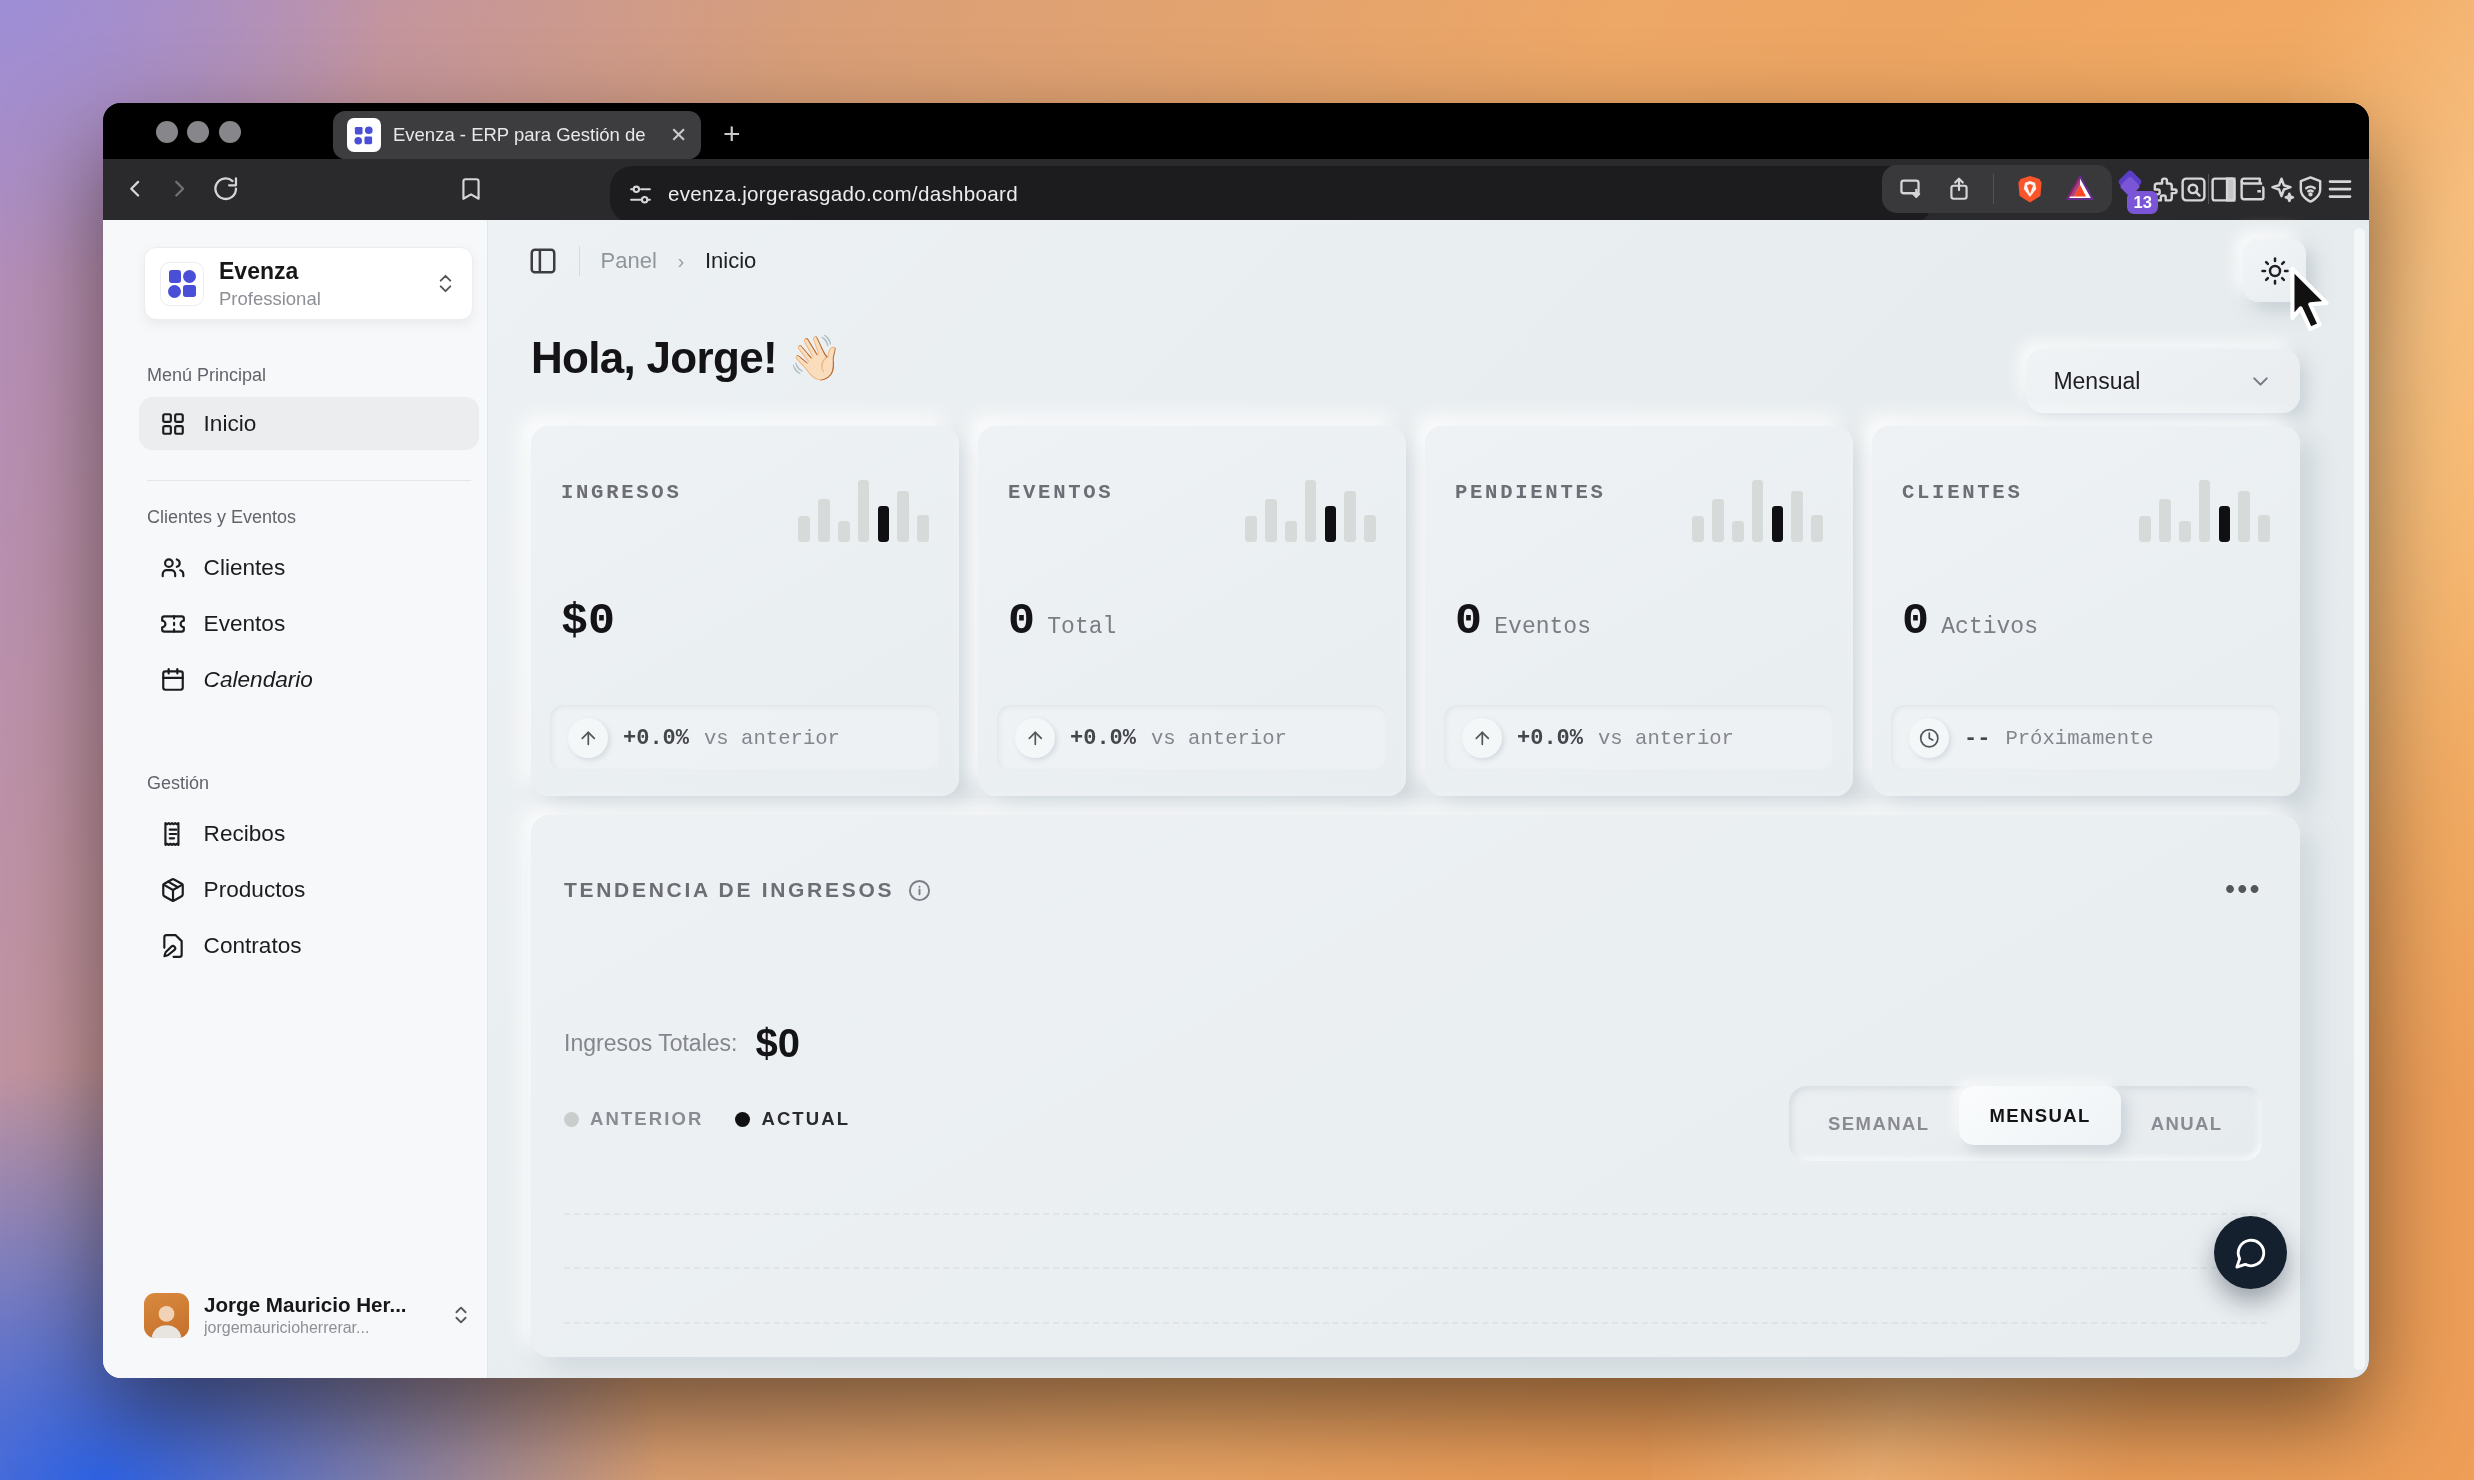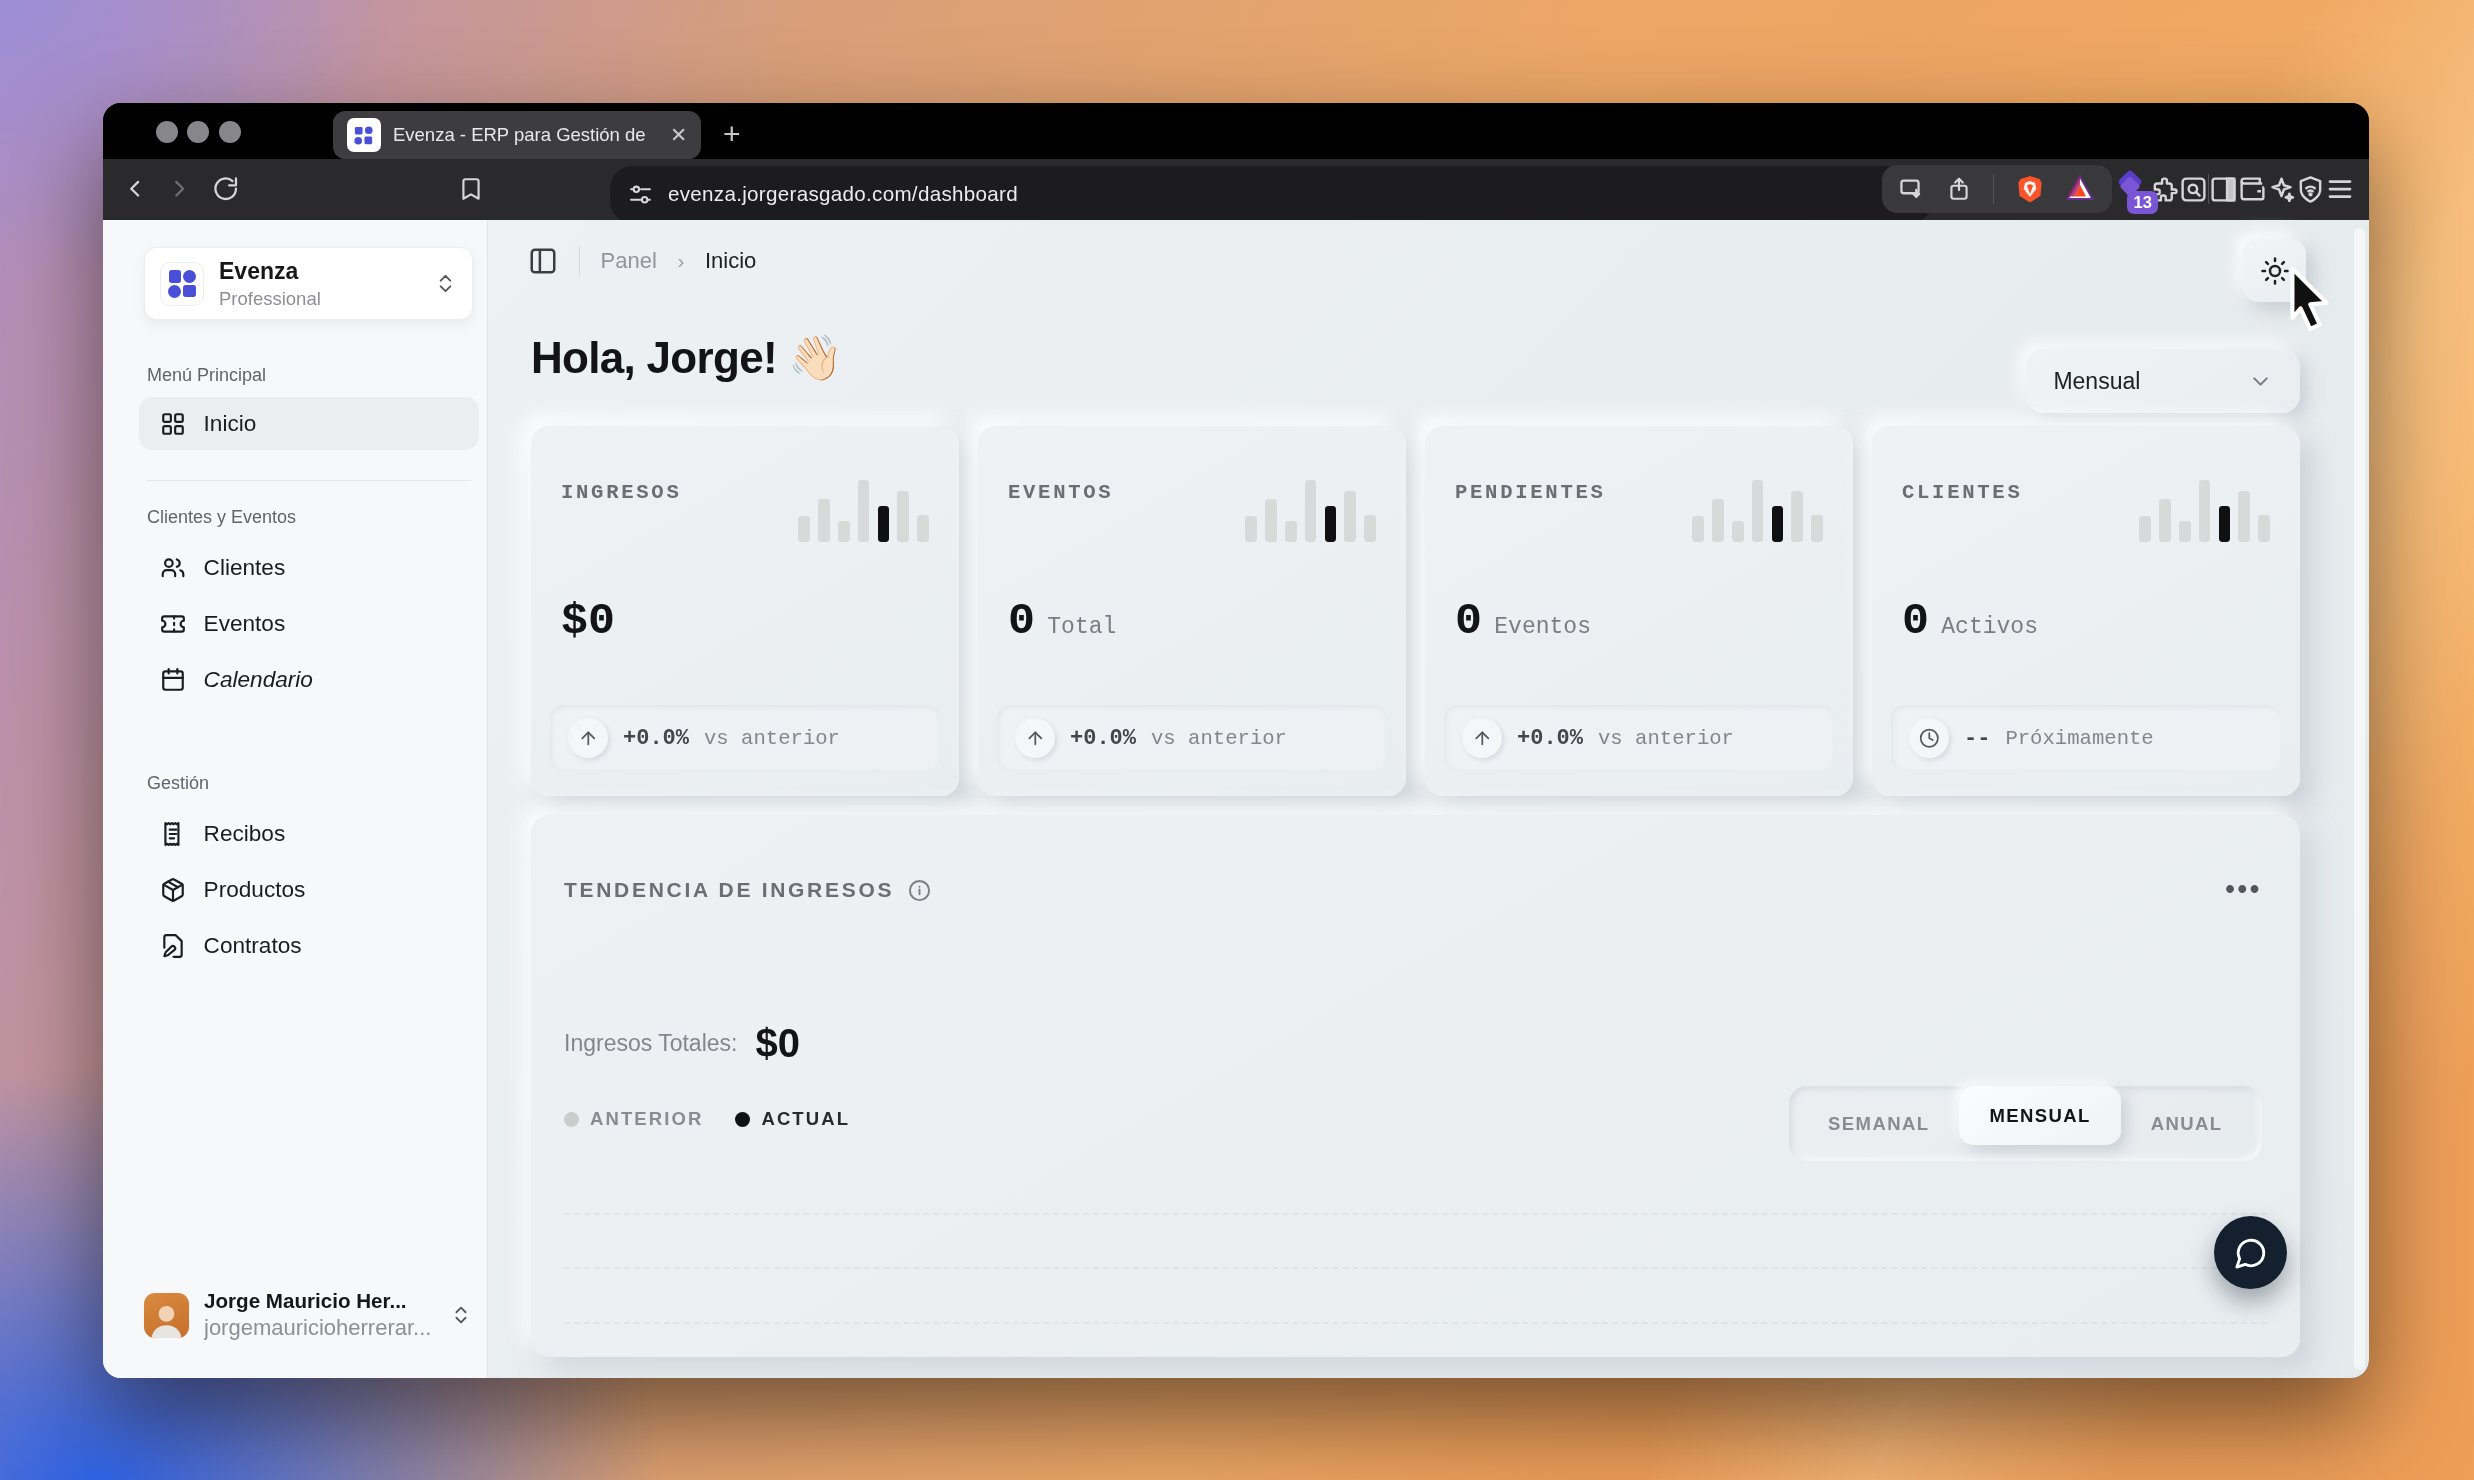--- a/index.html
+++ b/index.html
@@ -74,21 +74,21 @@
   .side-item.active { background:#ebedee; }
   .side-item svg { flex:0 0 auto; }
   .side-divider { position:absolute; left:44px; width:324px; height:1.4px; background:#e6e6ea; }
 
   .user-card { position:absolute; left:30px; bottom:27.4px; width:350px; height:71px; border-radius:13.7px;
     display:flex; align-items:center; gap:15px; padding:0 11px; }
   .avatar { width:45px; height:45px; border-radius:11px; flex:0 0 auto; overflow:hidden;
     background:linear-gradient(160deg,#d98a3e,#c56f2c); position:relative; }
   .avatar svg { position:absolute; left:0; top:4.1px; }
   .user-name { font-size:20.6px; font-weight:700; color:#17171a; white-space:nowrap; }
-  .user-email { font-size:22px; color:#8e8e96; margin-top:2px; white-space:nowrap; }
+  .user-email { font-size:16px; color:#8e8e96; margin-top:2px; white-space:nowrap; }
   .user-chevrons { margin-left:auto; color:#55555c; display:flex; }
 
   
   .main { position:absolute; left:387px; top:0; right:0; bottom:0; }
   .mc-header { position:absolute; left:38px; top:26px; display:flex; align-items:center; gap:20.6px; color:#3c3c42; }
   .hdr-div { width:1.4px; height:30px; background:#dcd8d2; }
   .crumb-panel { font-size:22px; color:#8f969b; }
   .crumb-sep { font-size:20.6px; color:#9aa0a5; }
   .crumb-current { font-size:22px; color:#202024; }
 

